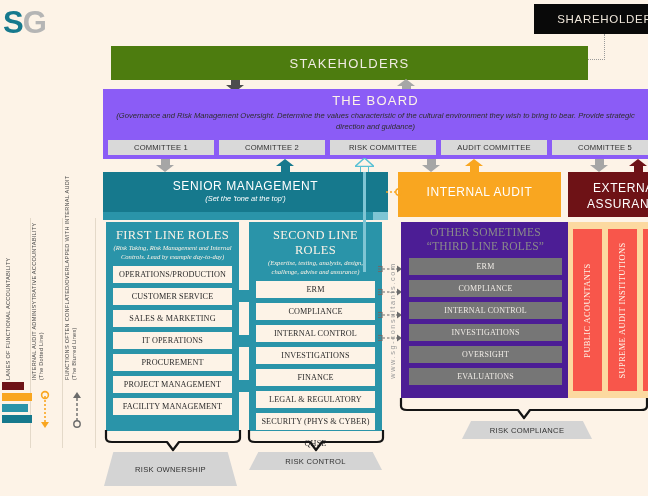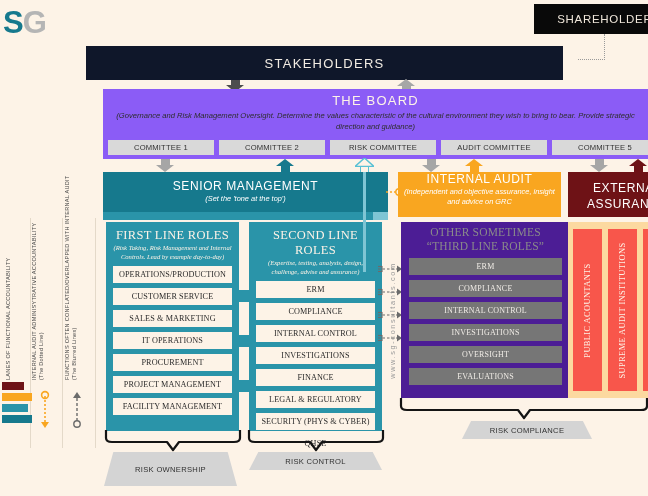--- a/index.html
+++ b/index.html
@@ -23,22 +23,22 @@
     display: flex; align-items: center; justify-content: center;
     font-size: 11.5px; letter-spacing: .7px;
   }
   .sh-dotline { position: absolute; left: 604px; top: 34px; width: 0; height: 26px;
     border-left: 1px dotted #9a9a9a; }
   .sh-dotline-h { position: absolute; left: 578px; top: 59px; width: 27px; height: 0;
     border-top: 1px dotted #9a9a9a; }
 
   
   .stakeholders {
-    position: absolute; left: 86px; top: 46px; width: 477px; height: 34px;
-    background: #0f172a; color: #f2ece3;
+    position: absolute; left: 111px; top: 46px; width: 477px; height: 34px;
+    background: #4d7c0f; color: #f2ece3;
     display: flex; align-items: center; justify-content: center;
     font-size: 13px; letter-spacing: 1.3px;
   }
 
   
   .board {
     position: absolute; left: 103px; top: 89px; width: 545px; height: 70px;
     background: #8b5cf6; color: #fdf3e7; padding-top: 4px;
   }
   .board-title { text-align: center; font-size: 13px; letter-spacing: 1.2px; color: #fdf3e7; }
@@ -55,21 +55,21 @@
   .arr { position: absolute; width: 0; height: 0; }
   .arr-down { border-left: 9px solid transparent; border-right: 9px solid transparent; }
   .arr-up   { border-left: 9px solid transparent; border-right: 9px solid transparent; }
 
   
   .hdr { position: absolute; color: #fff; text-align: center; }
   .hdr-title { font-size: 12px; letter-spacing: .6px; }
   .hdr-sub { font-size: 7.4px; font-style: italic; line-height: 10px; margin-top: 1px; }
 
   .sm { left: 103px; top: 172px; width: 285px; height: 40px; background: #16798d; padding-top: 7px; }
-  .ia { left: 398px; top: 172px; width: 163px; height: 45px; background: #f9a620; padding-top: 0; }
+  .ia { left: 398px; top: 172px; width: 163px; height: 45px; background: #f9a620; padding-top: 13px; }
   .ea { left: 568px; top: 172px; width: 118px; height: 45px; background: #6e1216; padding-top: 8px; }
 
   
   .lane { position: absolute; font-family: Liberation Serif, serif; }
   .lane-teal { background: #2a94a9; padding: 6px 7px; }
   .lane-hd { text-align: center; color: #fdf3e7; }
   .lane-hd-t { font-size: 12.5px; letter-spacing: .3px; }
   .lane-hd-s { font-size: 6.6px; font-style: italic; line-height: 8.5px; margin-top: 1px; }
   .chip {
     background: #fdf3e7; color: #2b2b2b; height: 17px; margin-top: 5px;
@@ -184,21 +184,20 @@
 
   <div class="hdr sm">
     <div class="hdr-title">SENIOR MANAGEMENT</div>
     <div class="hdr-sub">(Set the 'tone at the top')</div>
   </div>
   <div style="position:absolute;left:103px;top:212px;width:270px;height:8px;background:#2a94a9;"></div>
   <div style="position:absolute;left:373px;top:212px;width:15px;height:8px;background:#7fc5d4;"></div>
 
   <div class="hdr ia">
     <div class="hdr-title">INTERNAL AUDIT</div>
-    <div class="hdr-sub">(Independent and objective assurance, insight and advice on GRC</div>
   </div>
 
   <div class="hdr ea">
     <div class="hdr-title" style="line-height:16px;">EXTERNAL ASSURANCE</div>
   </div>
 
   <svg style="position:absolute;left:386px;top:186px;" width="16" height="12">
     <line x1="0" y1="6" x2="16" y2="6" stroke="#f9a620" stroke-width="1.4" stroke-dasharray="2,2"></line>
     <circle cx="13" cy="6" r="3.2" fill="none" stroke="#f9a620" stroke-width="1.4"></circle>
   </svg>

